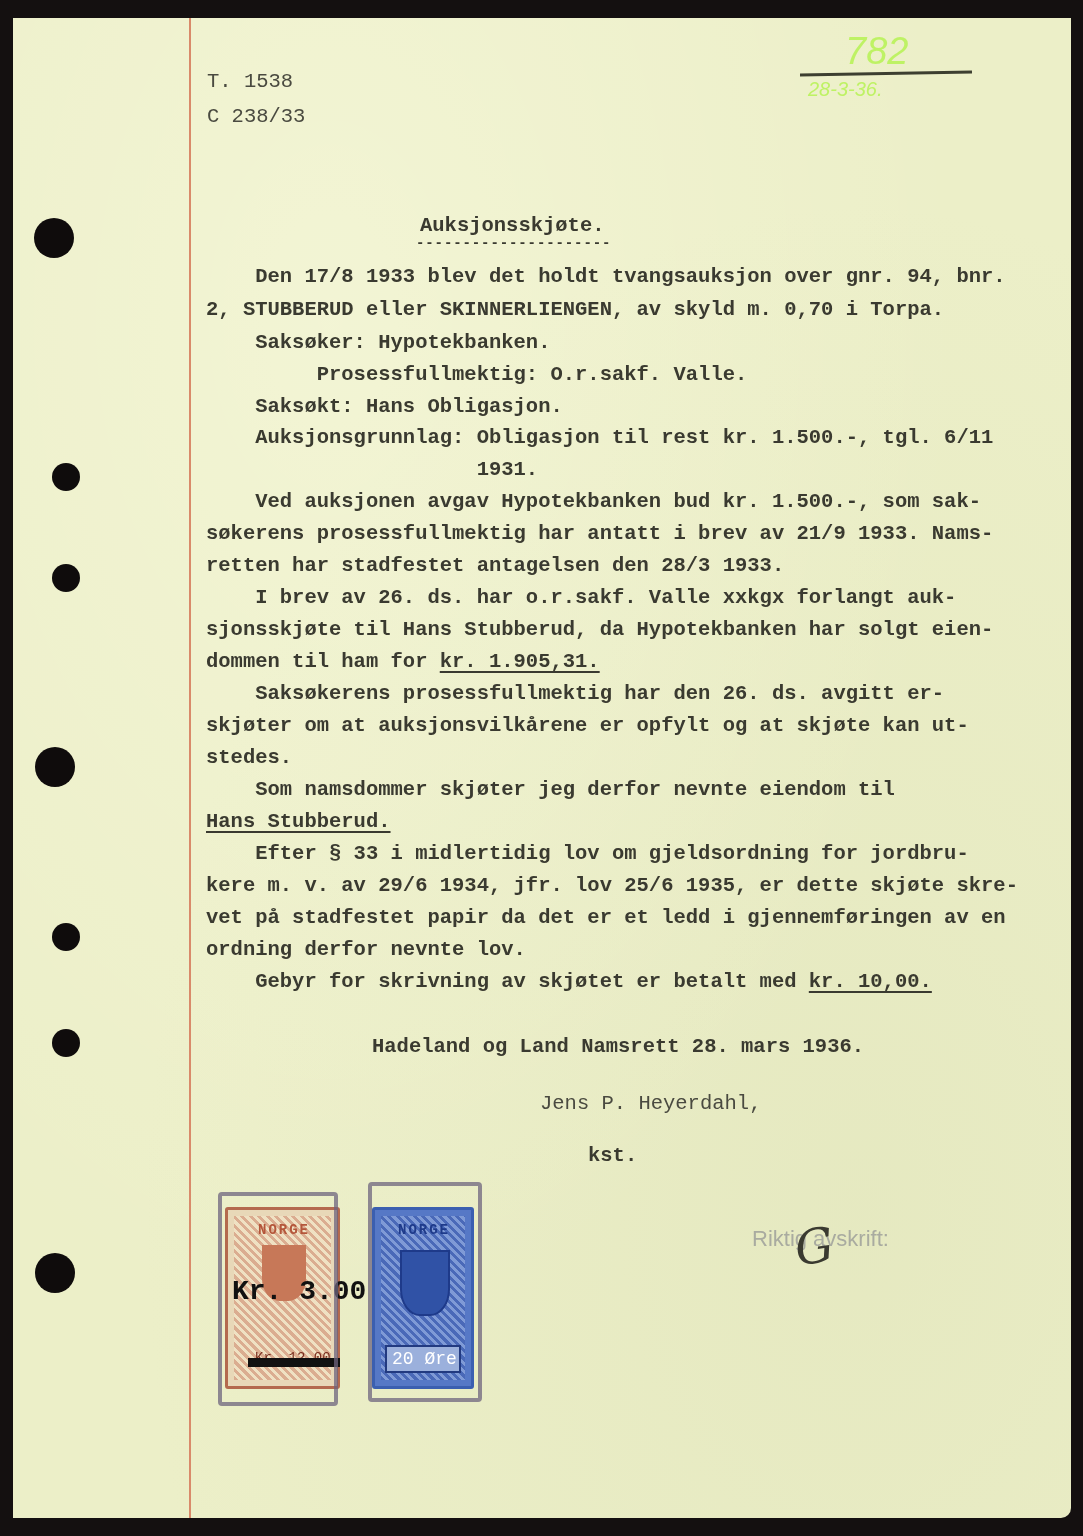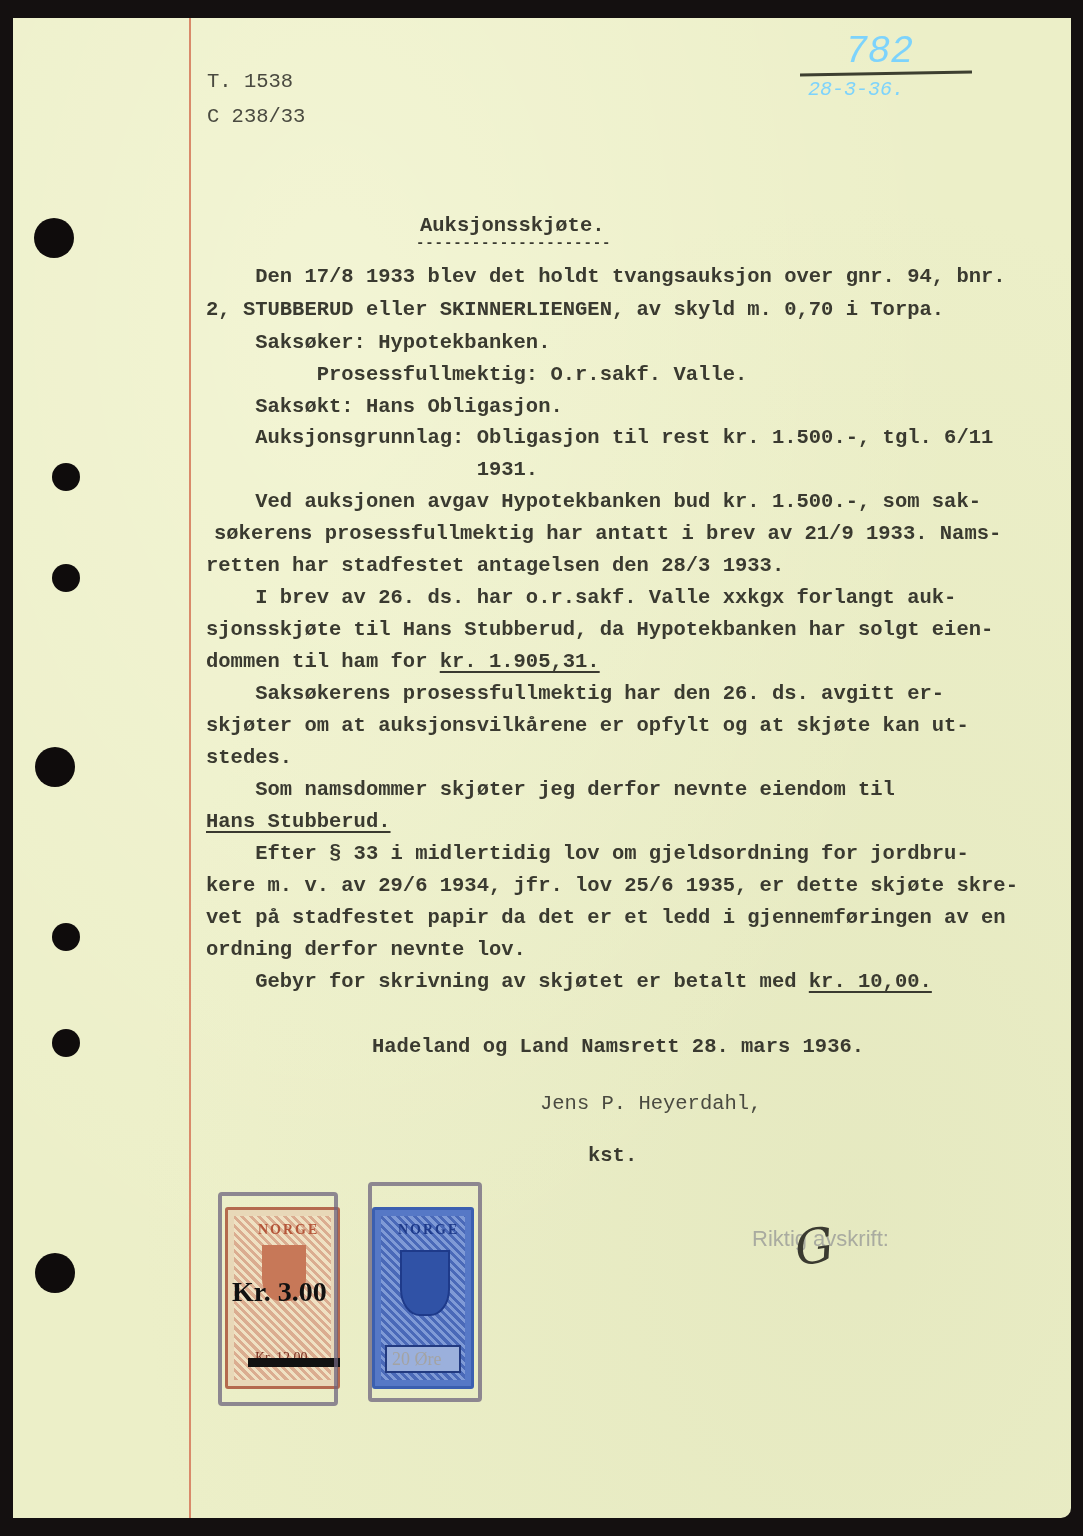--- a/index.html
+++ b/index.html
@@ -15,35 +15,35 @@
   .hole { position:absolute; background:#0f0c0c; border-radius:50%; }
   .hole.small { width:28px; height:28px; }
   .hole.large { width:40px; height:40px; }
   .tw {
     position:absolute; font-family:"Liberation Mono", "DejaVu Sans Mono", monospace;
     font-size:20.5px; color:#3a3a30; white-space:pre; line-height:1; letter-spacing:0px;
     font-weight:bold; transform-origin:left center;
   }
   .tw.light { font-weight:normal; color:#4a4a40; }
   .u { text-decoration:underline; text-decoration-thickness:2px; text-underline-offset:4px; }
-  .hand { position:absolute; font-family:Liberation Mono, monospace; font-style:italic; color:#7dd3fc; white-space:pre; }
+  .hand { position:absolute; font-family:Liberation Sans, sans-serif; font-style:italic; color:#bef264; white-space:pre; }
   .hand-rule { position:absolute; left:800px; top:72px; width:172px; height:3px; background:#3d3f30; transform:rotate(-1deg); }
   .stamp-text { position:absolute; font-family:"Liberation Sans", sans-serif; color:#a9aba0; font-size:22px; white-space:pre;text-align:right; }
   .stamp { position:absolute; border-radius:3px; }
   .stamp-red { left:225px; top:1207px; width:115px; height:182px; background:#e8d8b8; border:3px solid #b46a4e; box-sizing:border-box; }
   .stamp-red .inner { position:absolute; inset:6px; background:repeating-linear-gradient(45deg,#d9a88c 0 3px,#f0e2c4 3px 6px); opacity:0.9; }
   .stamp-blue { left:372px; top:1207px; width:102px; height:182px; background:#5678c6; border:3px solid #3b5fb0; box-sizing:border-box; }
   .stamp-blue .inner { position:absolute; inset:6px; background:repeating-linear-gradient(45deg,#4a69b8 0 3px,#7f9ad6 3px 6px); }
   .cancel-frame { position:absolute; border:4px solid rgba(110,100,125,0.75); border-radius:4px; }
-  .stamp-label { position:absolute; font-family:Liberation Serif, serif; white-space:pre; }
+  .stamp-label { position:absolute; font-family:Liberation Mono, monospace; white-space:pre; }
   .surcharge { left:232px; top:1276px; font-size:28px; font-weight:bold; color:#111; }
   .red-value { left:255px; top:1350px; font-size:14px; color:#7a3020; }
   .strike-bar { position:absolute; left:248px; top:1358px; width:92px; height:9px; background:#111; }
   .blue-value-box { position:absolute; left:385px; top:1345px; width:76px; height:28px; background:#9bb0dc; border:2px solid #223a80; box-sizing:border-box; }
-  .blue-value { left:392px; top:1349px; font-size:18px; color:#a3a3a3; }
+  .blue-value { left:392px; top:1349px; font-size:18px; color:#ffffff; }
   .norge { font-size:14px; font-weight:bold; letter-spacing:2px; }
   .norge.red { left:258px; top:1222px; color:#b4563a; }
   .norge.blue { left:398px; top:1222px; color:#1e3a8a; }
   .crest { position:absolute; border-radius:0 0 40% 40%; }
   .crest.red { left:262px; top:1245px; width:44px; height:56px; background:#c77858; }
   .crest.blue { left:400px; top:1250px; width:46px; height:62px; background:#3052a6; border:2px solid #1e3a8a; }
   .signature { position:absolute; left:795px; top:1218px; font-family:"DejaVu Serif", serif; font-style:italic; font-size:48px; color:#3a3a30; transform:rotate(-8deg); }
 </style>
 </head>
 <body>
@@ -70,21 +70,21 @@
 <div class="tw" style="left:416px;top:236px;font-size:14px;letter-spacing:0.9px">---------------------</div>
 
 <div class="tw" style="left:206px;top:267px">    Den 17/8 1933 blev det holdt tvangsauksjon over gnr. 94, bnr.</div>
 <div class="tw" style="left:206px;top:300px">2, STUBBERUD eller SKINNERLIENGEN, av skyld m. 0,70 i Torpa.</div>
 <div class="tw" style="left:206px;top:333px">    Saksøker: Hypotekbanken.</div>
 <div class="tw" style="left:206px;top:365px">         Prosessfullmektig: O.r.sakf. Valle.</div>
 <div class="tw" style="left:206px;top:397px">    Saksøkt: Hans Obligasjon.</div>
 <div class="tw" style="left:206px;top:428px">    Auksjonsgrunnlag: Obligasjon til rest kr. 1.500.-, tgl. 6/11</div>
 <div class="tw" style="left:206px;top:460px">                      1931.</div>
 <div class="tw" style="left:206px;top:492px">    Ved auksjonen avgav Hypotekbanken bud kr. 1.500.-, som sak-</div>
-<div class="tw" style="left:214px;top:524px">søkerens prosessfullmektig har antatt i brev av 21/9 1933. Nams-</div>
+<div class="tw" style="left:206px;top:524px">søkerens prosessfullmektig har antatt i brev av 21/9 1933. Nams-</div>
 <div class="tw" style="left:206px;top:556px">retten har stadfestet antagelsen den 28/3 1933.</div>
 <div class="tw" style="left:206px;top:588px">    I brev av 26. ds. har o.r.sakf. Valle xxkgx forlangt auk-</div>
 <div class="tw" style="left:206px;top:620px">sjonsskjøte til Hans Stubberud, da Hypotekbanken har solgt eien-</div>
 <div class="tw" style="left:206px;top:652px"><span>dommen til ham for </span><span class="u">kr. 1.905,31.</span></div>
 <div class="tw" style="left:206px;top:684px">    Saksøkerens prosessfullmektig har den 26. ds. avgitt er-</div>
 <div class="tw" style="left:206px;top:716px">skjøter om at auksjonsvilkårene er opfylt og at skjøte kan ut-</div>
 <div class="tw" style="left:206px;top:748px">stedes.</div>
 <div class="tw" style="left:206px;top:780px">    Som namsdommer skjøter jeg derfor nevnte eiendom til</div>
 <div class="tw" style="left:206px;top:812px"><span class="u">Hans Stubberud.</span></div>
 <div class="tw" style="left:206px;top:844px">    Efter § 33 i midlertidig lov om gjeldsordning for jordbru-</div>

